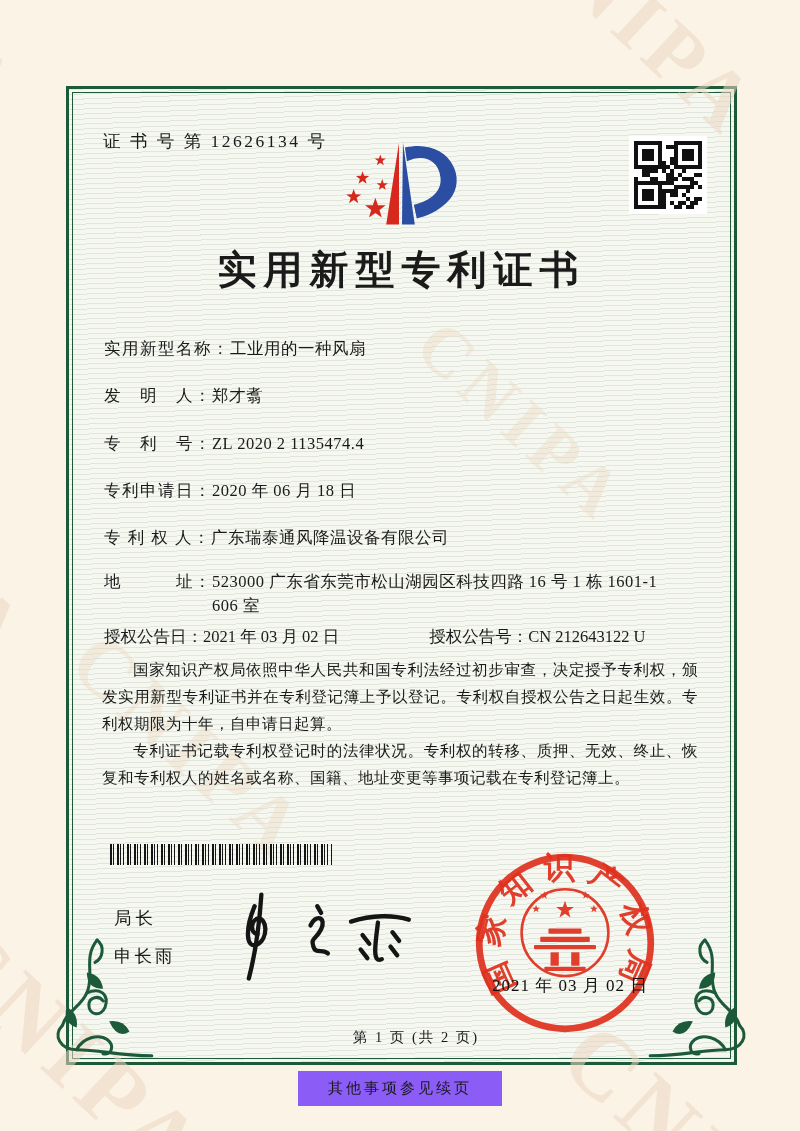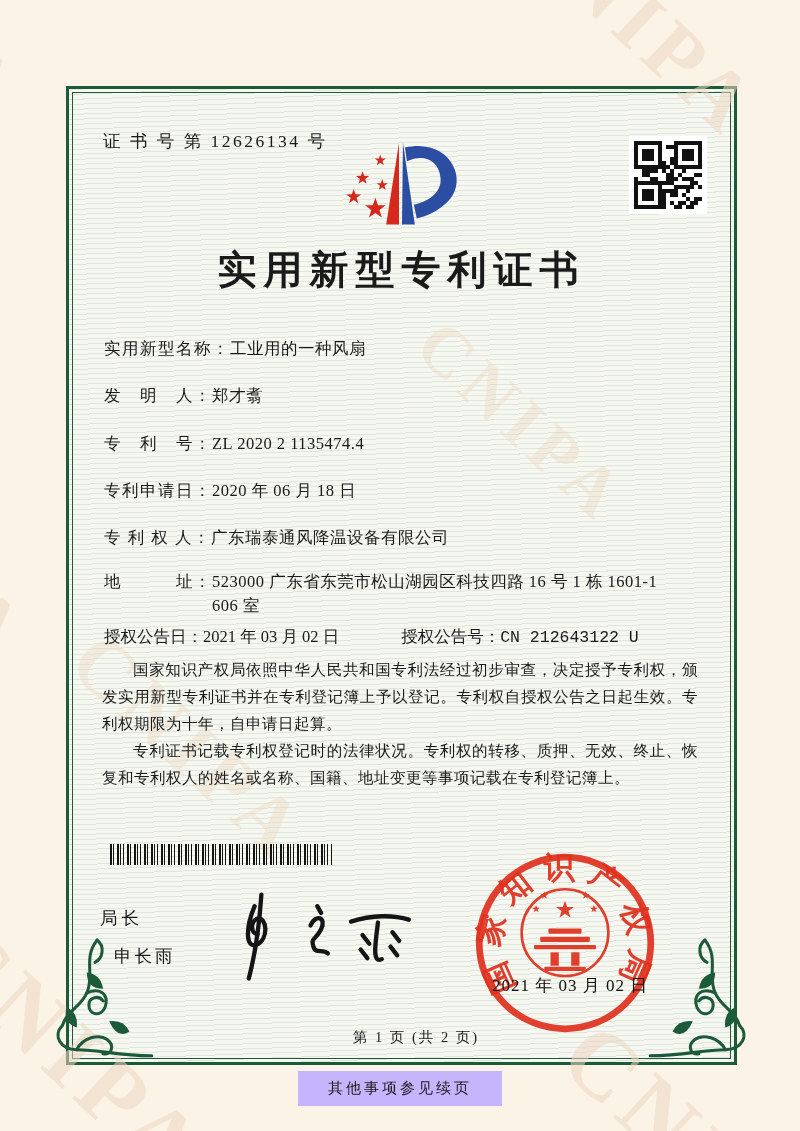--- a/index.html
+++ b/index.html
@@ -38,41 +38,41 @@
   .qr{position:absolute;left:629px;top:136px;background:#fff;padding:5px;
       display:grid;grid-template-columns:repeat(17,4px);grid-auto-rows:4px;}
   .qr div.on{background:#111;}
   .doc-title{position:absolute;left:66px;top:243px;width:671px;text-align:center;
       font-size:39px;font-weight:700;letter-spacing:7px;}
   .field-row{position:absolute;left:104px;display:flex;font-size:16.5px;line-height:24px;}
   .field-row .lbl{white-space:pre;letter-spacing:1.5px;}
   .field-row .val{white-space:pre-wrap;letter-spacing:.5px;}
   .field-row .val.addr{width:452px;word-break:break-all;}
   .grant-row{position:absolute;left:104px;top:626px;width:596px;display:flex;font-size:16.5px;}
-  .grant-row .pair2{margin-left:62px;font-family:Liberation Mono, monospace;}
+  .grant-row .pair2{margin-left:90px;}
   .paras{position:absolute;left:102px;top:656px;width:596px;}
   .paras p{font-size:15.5px;line-height:27px;text-align:justify;text-indent:2em;letter-spacing:.5px;}
   .barcode{
     position:absolute;left:110px;top:844px;width:222px;height:21px;
     background-image:
       repeating-linear-gradient(90deg,#141414 0 2px,transparent 2px 3px,#141414 3px 4px,
         transparent 4px 7px,#141414 7px 9px,transparent 9px 10px,#141414 10px 11px,
         transparent 11px 13px,#141414 13px 14px,transparent 14px 17px);
   }
-  .signer-title{position:absolute;left:100px;top:906px;font-family:"Liberation Sans",sans-serif;
+  .signer-title{position:absolute;left:114px;top:906px;font-family:"Liberation Sans",sans-serif;
       font-size:17.5px;letter-spacing:4px;}
   .signer-name{position:absolute;left:114px;top:944px;font-family:"Liberation Sans",sans-serif;
       font-size:17.5px;letter-spacing:3px;}
   .signature{position:absolute;left:218px;top:886px;width:212px;height:102px;}
   .seal{position:absolute;left:472px;top:850px;width:186px;height:186px;}
   .seal-date{position:absolute;left:492px;top:974px;font-size:17px;letter-spacing:1px;color:#101010;}
   .page-indicator{position:absolute;left:0;top:1028px;width:800px;text-align:center;
       font-size:14.5px;letter-spacing:2px;padding-left:32px;}
   .continuation{position:absolute;left:50%;top:1071px;transform:translateX(-50%);
-      background:#c4b5fd;padding:8px 30px;font-size:15px;letter-spacing:3px;white-space:nowrap;}
+      background:#8b5cf6;padding:8px 30px;font-size:15px;letter-spacing:3px;white-space:nowrap;}
 </style>
 </head>
 <body>
 
 <div class="wm" style="left:-190px;top:-150px;font-size:90px;">CNIPA</div>
 <div class="wm" style="left:560px;top:-120px;">CNIPA</div>
 <div class="wm" style="left:455px;top:305px;font-size:70px;opacity:.4;">CNIPA</div>
 <div class="wm" style="left:115px;top:615px;font-size:80px;opacity:.4;">CNIPA</div>
 <div class="wm" style="left:-160px;top:420px;font-size:78px;">CNIPA</div>
 <div class="wm" style="left:-15px;top:898px;font-size:95px;">CNIPA</div>

